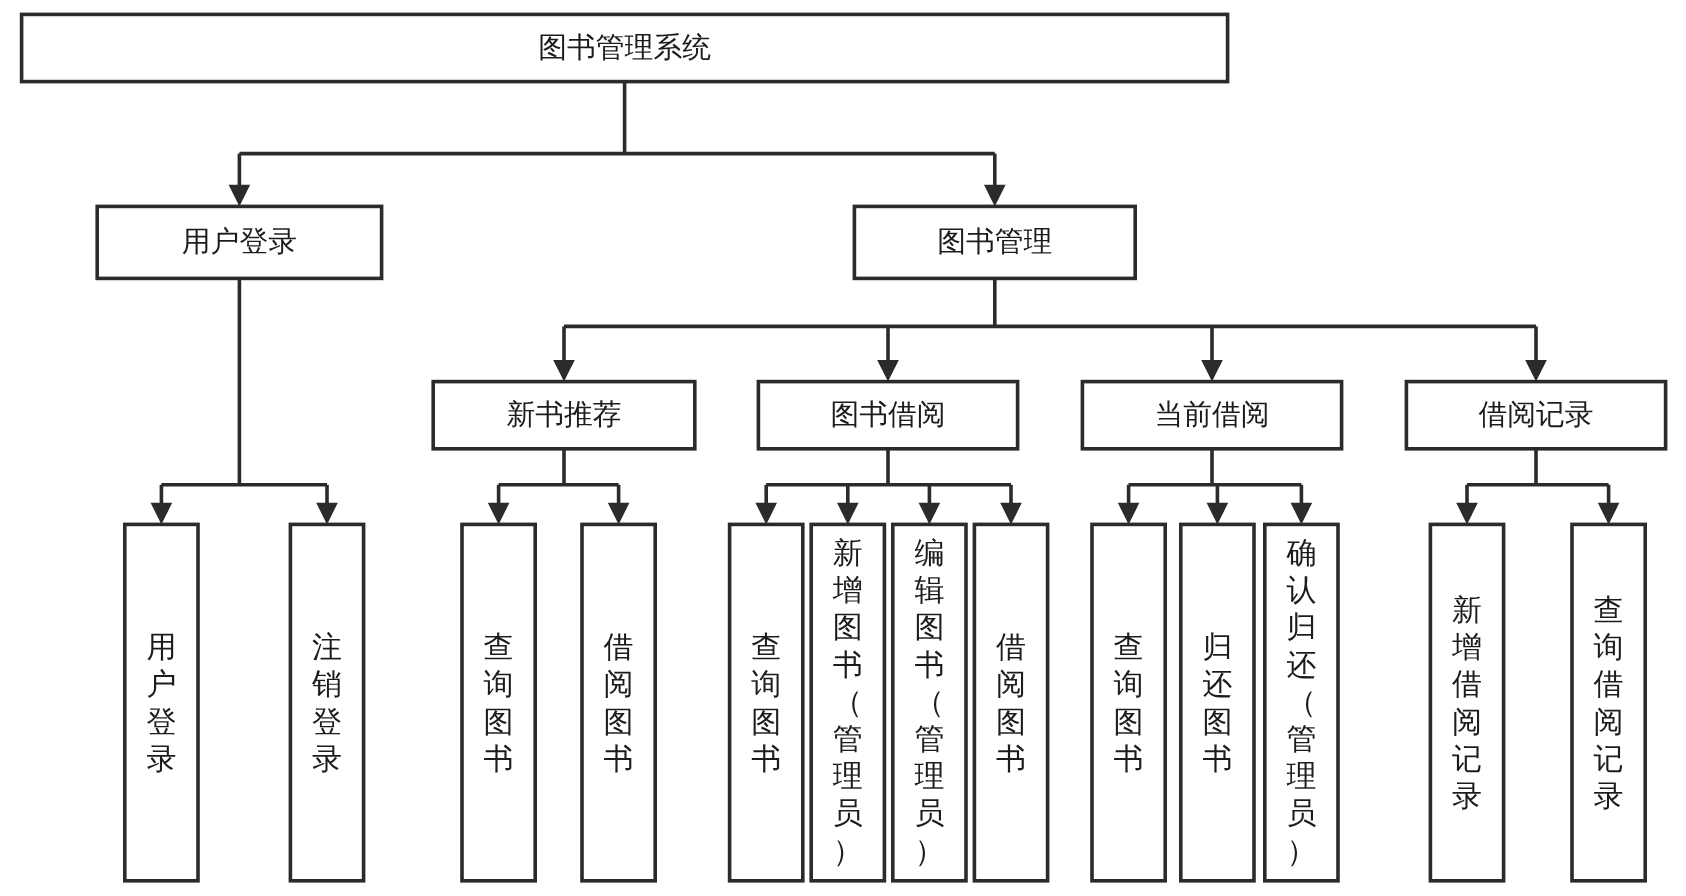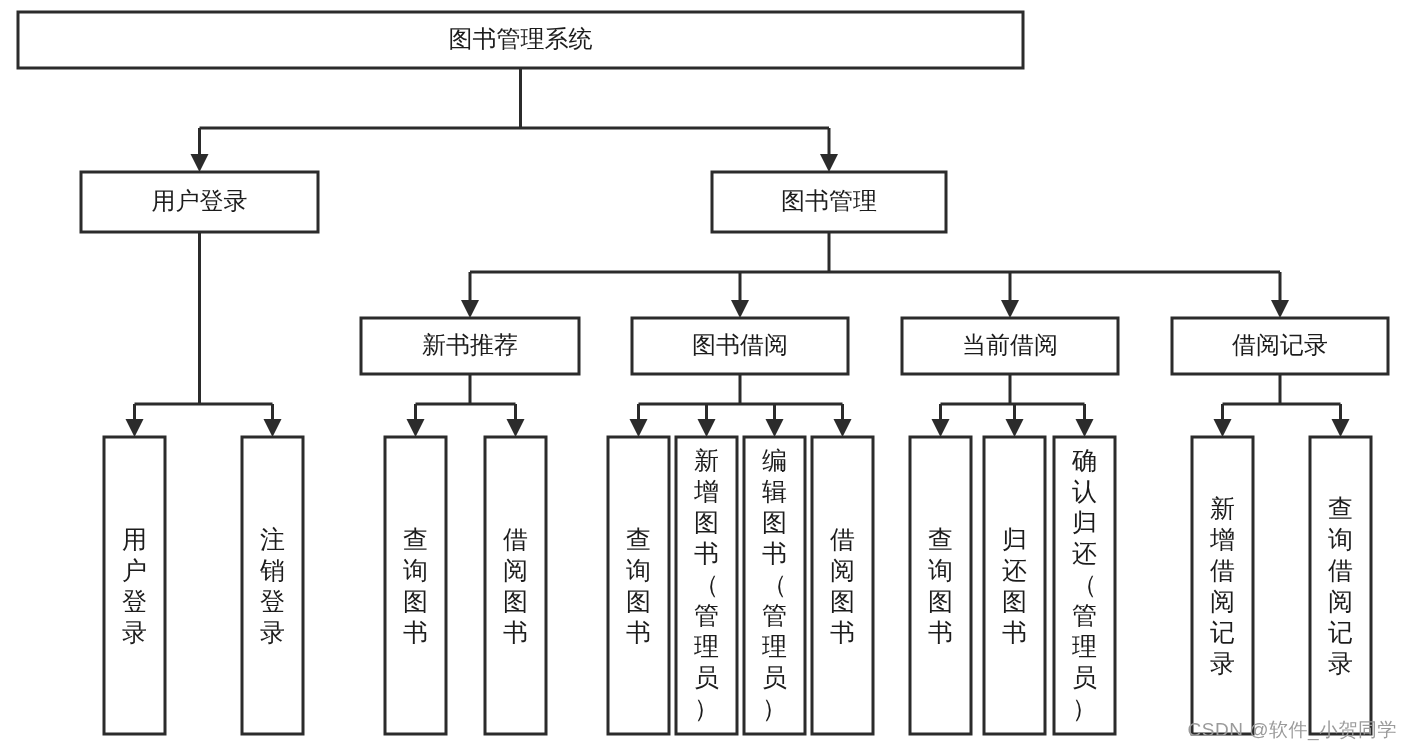--- a/index.html
+++ b/index.html
@@ -210,15 +210,14 @@
           <rect x="1192" y="437" width="61" height="297" class="node-box"></rect>
           <text x="1222.5" y="516.68" class="node-label-vertical"><tspan x="1222.5" dy="0">新</tspan><tspan x="1222.5" dy="31">增</tspan><tspan x="1222.5" dy="31">借</tspan><tspan x="1222.5" dy="31">阅</tspan><tspan x="1222.5" dy="31">记</tspan><tspan x="1222.5" dy="31">录</tspan></text>
         </g>
         <g>
           <rect x="1310" y="437" width="61" height="297" class="node-box"></rect>
           <text x="1340.5" y="516.68" class="node-label-vertical"><tspan x="1340.5" dy="0">查</tspan><tspan x="1340.5" dy="31">询</tspan><tspan x="1340.5" dy="31">借</tspan><tspan x="1340.5" dy="31">阅</tspan><tspan x="1340.5" dy="31">记</tspan><tspan x="1340.5" dy="31">录</tspan></text>
         </g>
       </g>
   </svg>
 
-  <div class="watermark">CSDN @软件_小贺同学</div>
 
 </div>
 
 </body></html>

